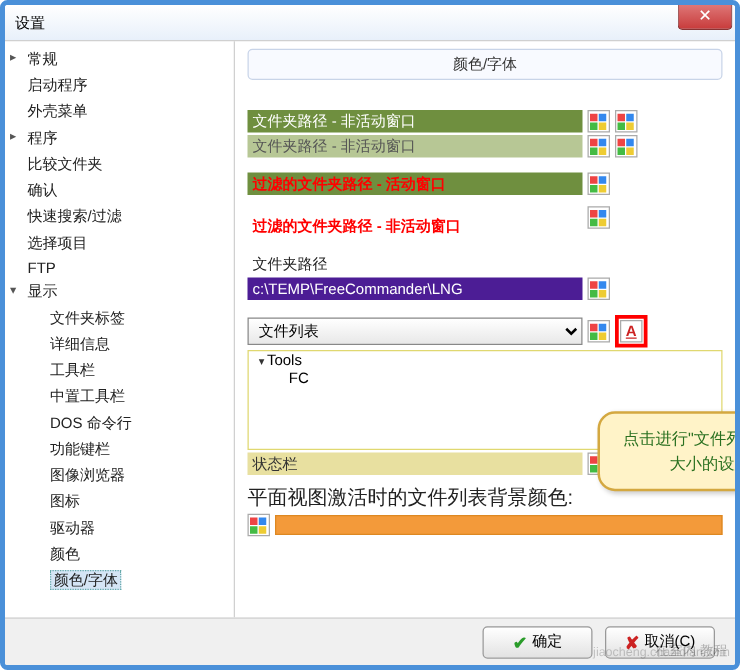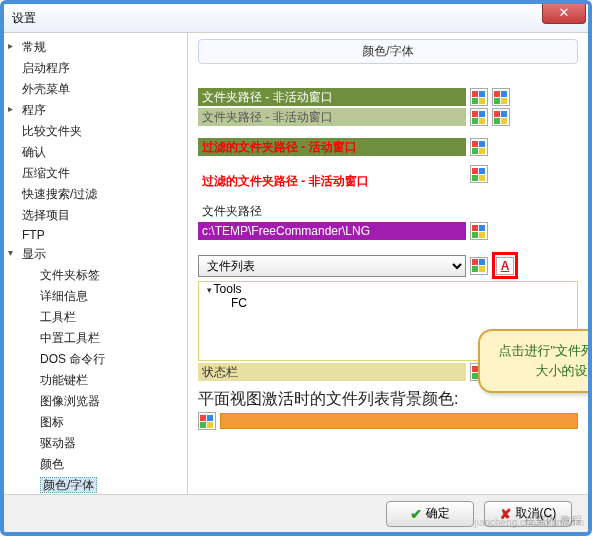--- a/index.html
+++ b/index.html
@@ -14,21 +14,21 @@
 .tree li { padding: 2px 4px 2px 18px; position: relative; white-space: nowrap; color: #222; }
 .tree li.sub { padding-left: 36px; }
 .tree li.has-children::before { content: "▸"; position: absolute; left: 4px; top: 3px; font-size: 10px; color: #555; transform: none; }
 .tree li.expanded::before { content: "▾"; }
 .tree li.selected span { background: #d5e5f5; border: 1px dotted #6aa; padding: 0 2px; }
 .right { flex: 1; padding: 6px 10px 4px 10px; overflow: hidden; position: relative; }
 .panel-title { border: 1px solid #c8d4e8; border-radius: 4px; background: #f8faff; font-size: 12px; text-align: center; color: #333; padding: 3px 0; margin-bottom: 24px; }
 .row { display: flex; align-items: center; margin-bottom: 2px; gap: 4px; }
 .bar { flex: 0 0 268px; height: 18px; font-size: 12px; color: #fff; padding: 1px 4px; line-height: 16px; }
 .bar.green-dark { background: #6f8f3f; }
-.bar.green-mid { background: #a21caf; }
+.bar.green-mid { background: #4c1d95; }
 .bar.green-light { background: #b7c795; color: #555; }
 .bar.white2 { background: #fff; border: none; color: #f00; font-weight: bold; margin-top: 14px; }
 .bar.plain { background: transparent; color: #222; }
 .bar.khaki { background: #e8e0a0; color: #333; }
 .twin-icon { width: 18px; height: 18px; border: 1px solid #aaa; background: #fff; display: inline-flex; flex-direction: column; justify-content: center; gap: 1px; padding: 1px; }
 .twin-icon i { display: flex; gap: 1px; }
 .twin-icon b { width: 6px; height: 6px; }
 .tc { background: #e44; } .tb { background: #38e; } .tg { background: #4b4; } .ty { background: #ec3; }
 .font-ico { width: 18px; height: 18px; border: 1px solid #aaa; background: #fff; display: inline-flex; align-items: center; justify-content: center; font-size: 12px; font-weight: bold; text-decoration: underline; color: #c22; }
 .gap { height: 10px; }
@@ -66,21 +66,20 @@
 
   <div class="content">
     <div class="tree">
       <ul id="tree-root">
           <li class="has-children"><span>常规</span></li>
           <li class=""><span>启动程序</span></li>
           <li class=""><span>外壳菜单</span></li>
           <li class="has-children"><span>程序</span></li>
           <li class=""><span>比较文件夹</span></li>
           <li class=""><span>确认</span></li>
-          <li class=""><span>压缩文件</span></li>
           <li class=""><span>快速搜索/过滤</span></li>
           <li class=""><span>选择项目</span></li>
           <li class=""><span>FTP</span></li>
           <li class="has-children expanded"><span>显示</span></li>
           <li class="sub"><span>文件夹标签</span></li>
           <li class="sub"><span>详细信息</span></li>
           <li class="sub"><span>工具栏</span></li>
           <li class="sub"><span>中置工具栏</span></li>
           <li class="sub"><span>DOS 命令行</span></li>
           <li class="sub"><span>功能键栏</span></li>

